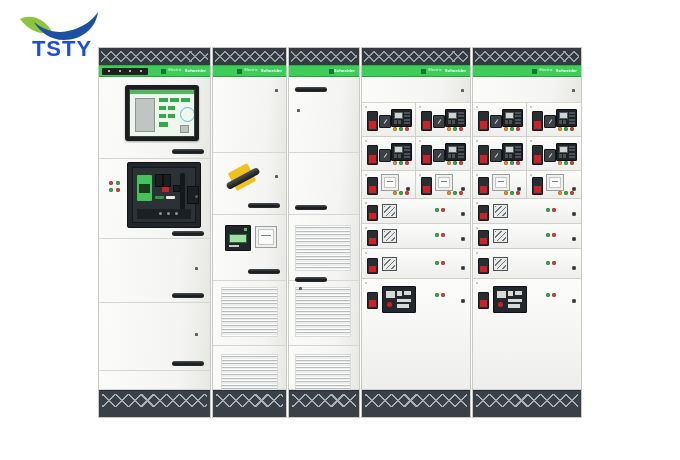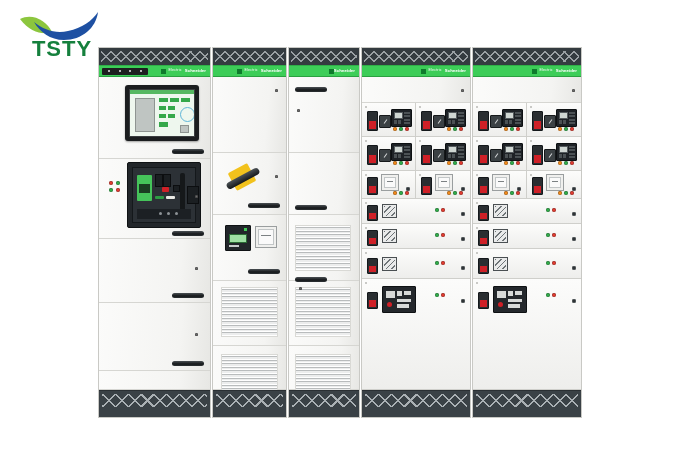--- a/index.html
+++ b/index.html
@@ -3,21 +3,21 @@
 <meta charset="utf-8">
 <style>
   html,body{margin:0;padding:0;background:#ffffff;}
   body{width:680px;height:460px;position:relative;overflow:hidden;
        font-family:"Liberation Sans", sans-serif;}
 
   
   #logo{position:absolute;left:12px;top:8px;width:96px;height:54px;}
   #logo .swoosh{position:absolute;left:0;top:0;width:96px;height:34px;}
   #logo .word{position:absolute;left:4px;top:28px;width:92px;text-align:center;
-      font-size:22px;font-weight:bold;color:#15803d;letter-spacing:1px;
+      font-size:22px;font-weight:bold;color:#1d4ed8;letter-spacing:1px;
       font-family:"Liberation Sans", sans-serif;}
 
   
   #lineup{position:absolute;left:98px;top:47px;width:484px;height:371px;
           display:flex;align-items:stretch;}
   .cab{position:relative;background:#f3f3f1;border:1px solid #c9c9c5;
        box-sizing:border-box;display:flex;flex-direction:column;
        box-shadow:inset -2px 0 3px -2px rgba(0,0,0,.25);}
   .cab + .cab{margin-left:1px;}
 

